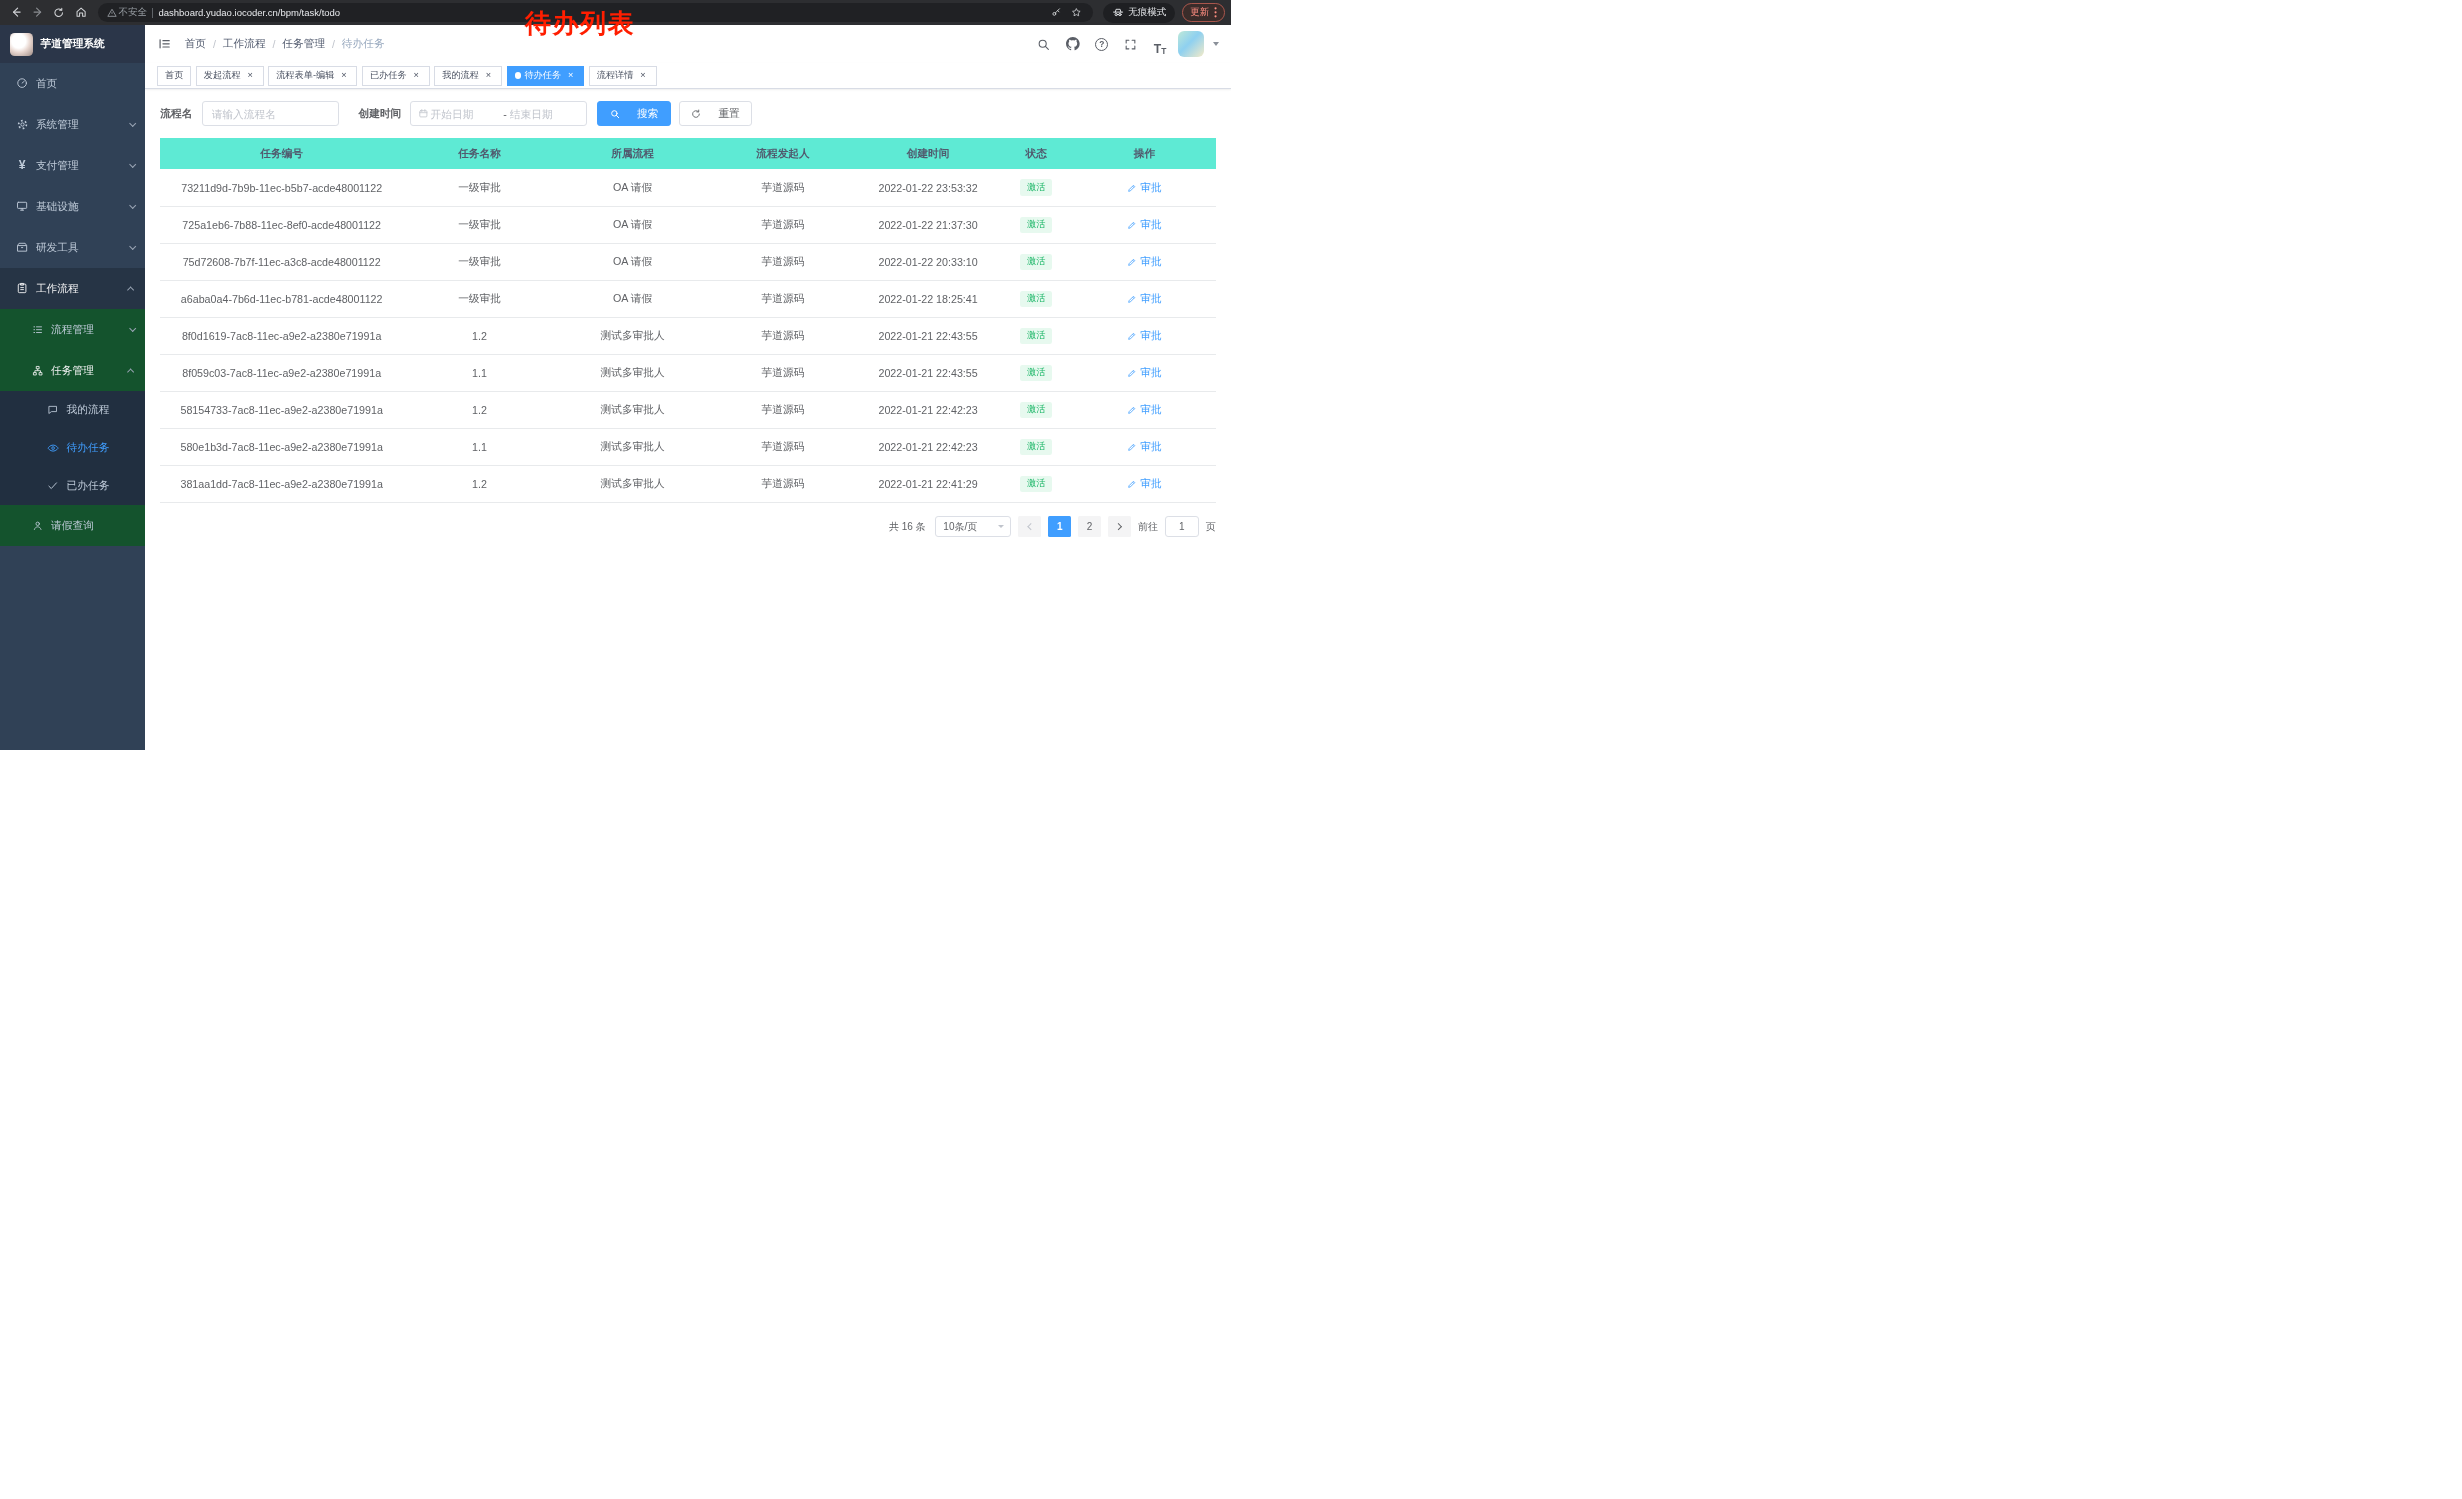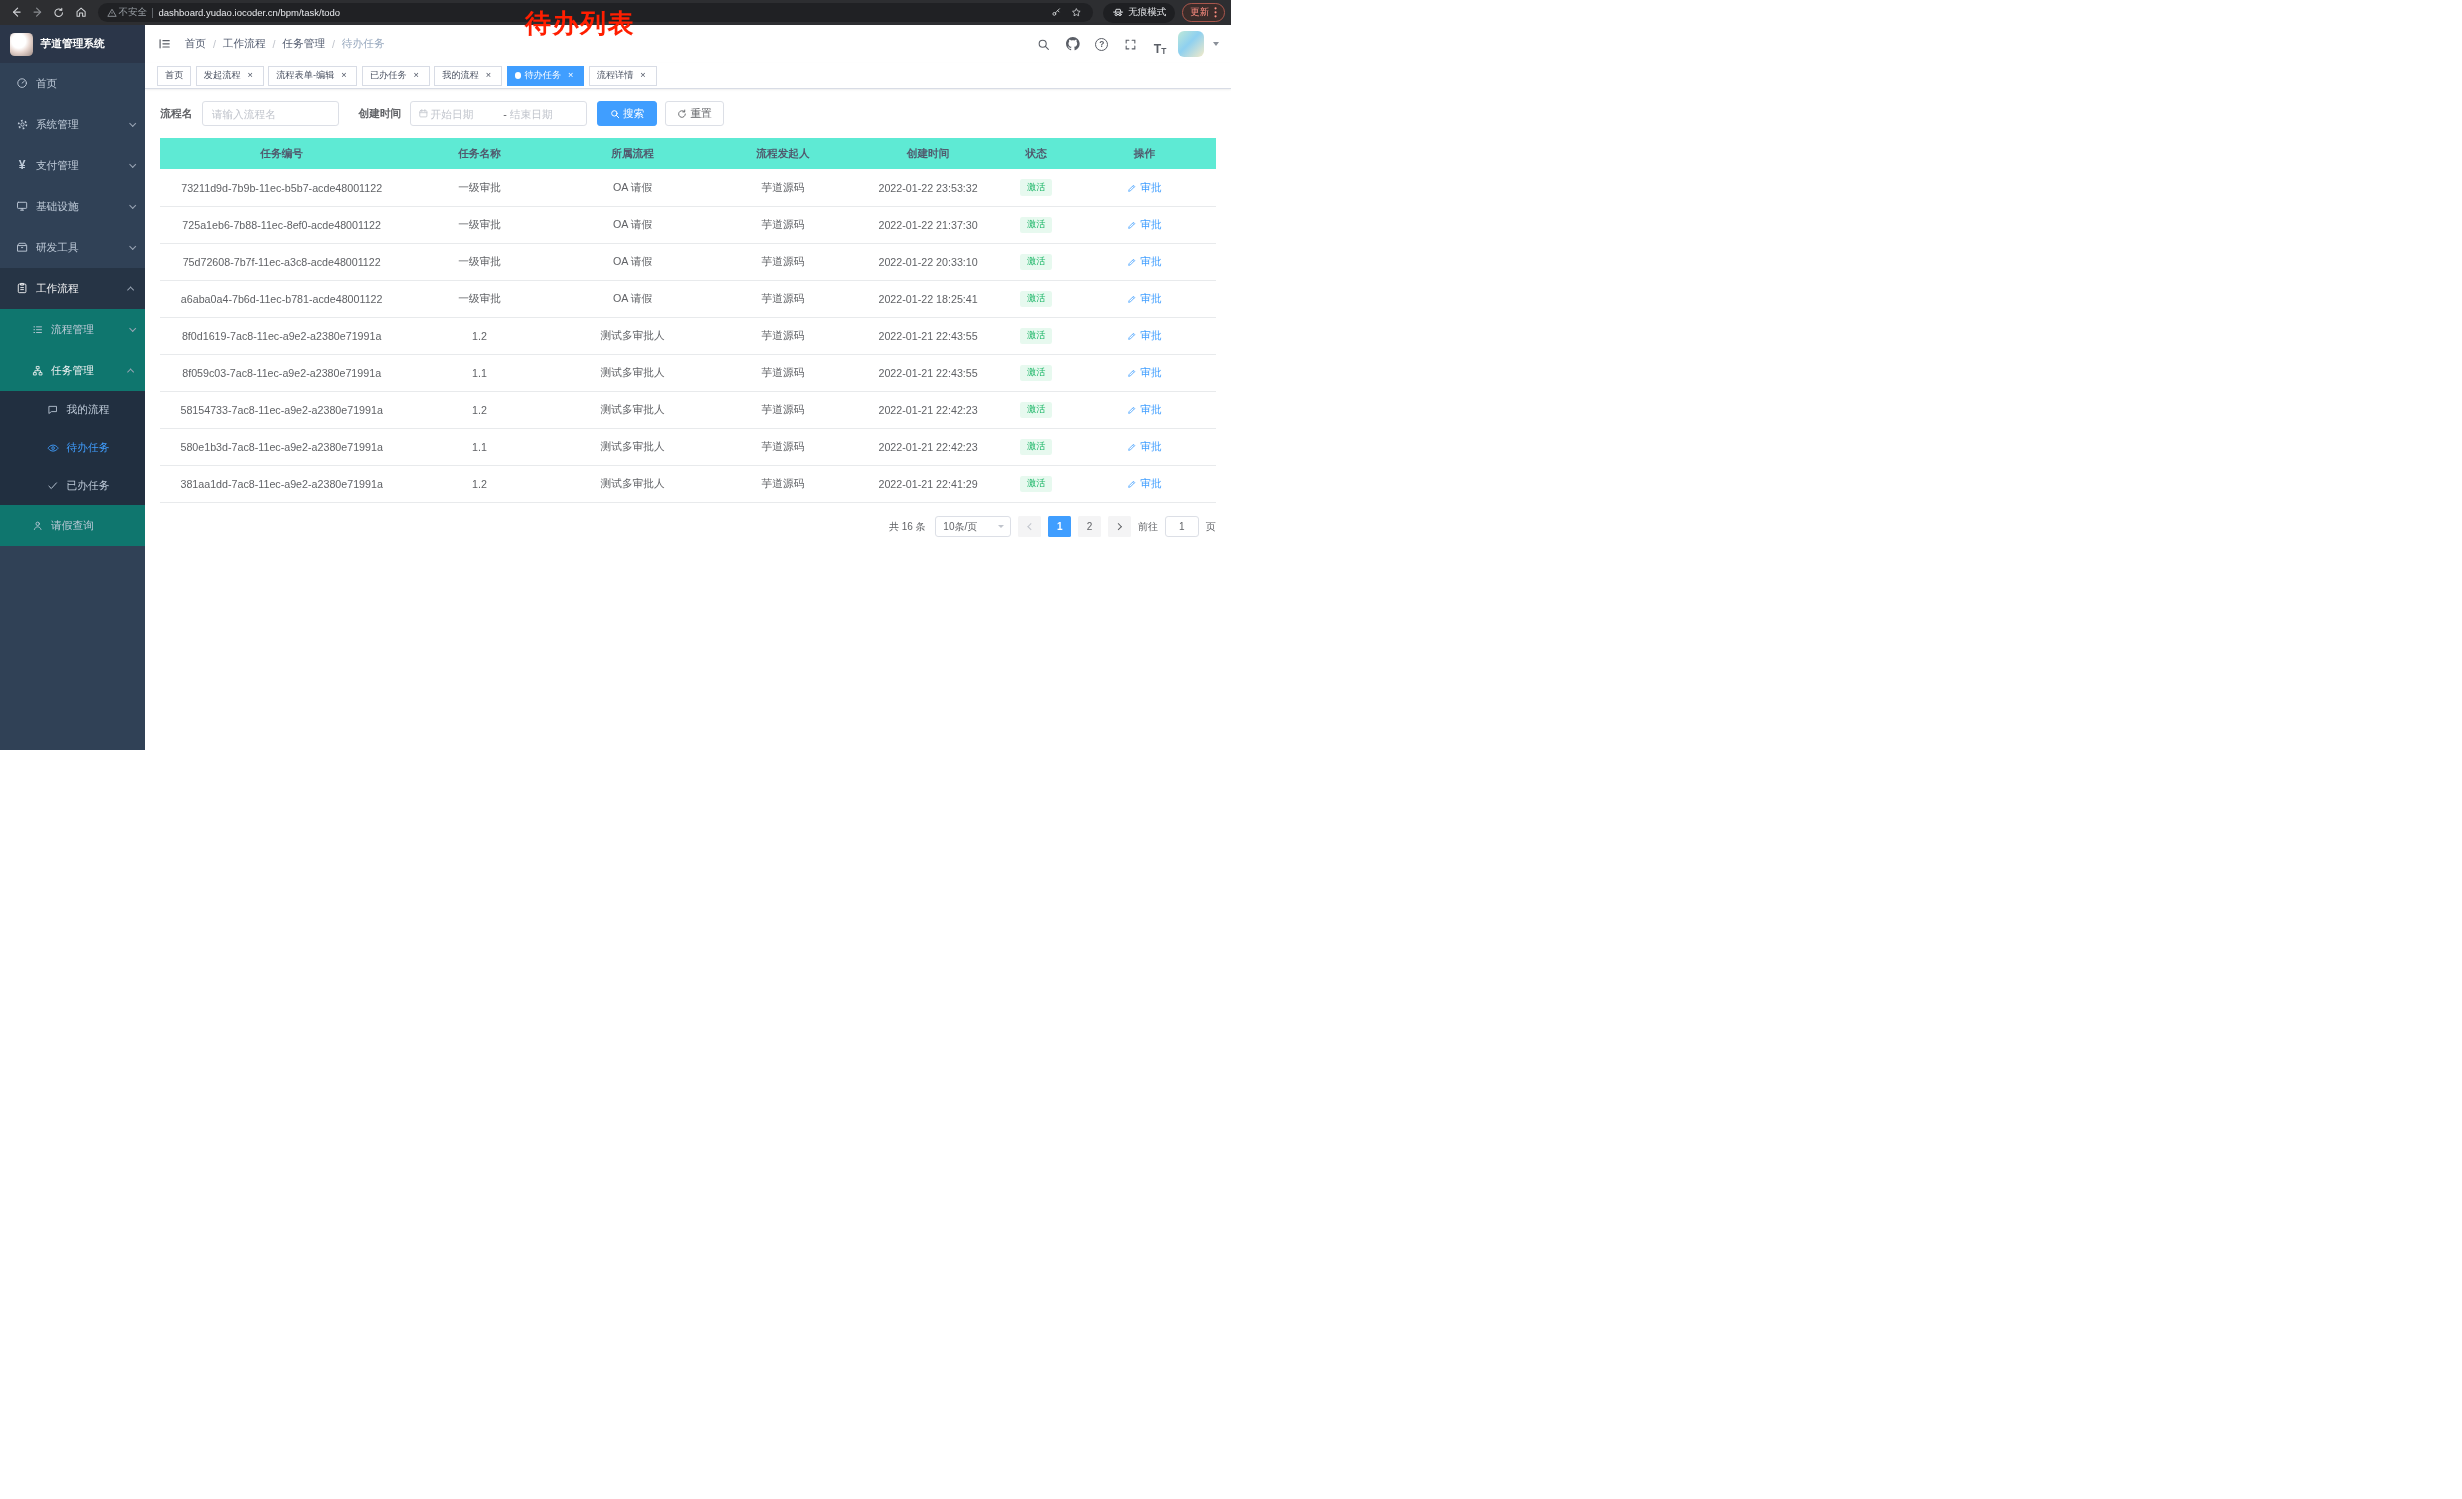--- a/index.html
+++ b/index.html
@@ -27,21 +27,21 @@
 
   
   .app { display:flex; height:725px; }
   .sidebar { width:145px; flex-shrink:0; background:var(--sidebar-bg,#304156); color:#bfcbd9; overflow:hidden; }
   .logo-row { height:38px; display:flex; align-items:center; gap:7.6px; padding:0 10px; background:#2b3649; cursor:pointer; }
   .logo-img { width:23px; height:23px; border-radius:4.6px; flex-shrink:0;
     background:radial-gradient(circle at 38% 35%, #ffffff 0 34%, #e8d7d0 55%, #9c8a84 100%); }
   .logo-title { color:#fff; font-size:10.7px; font-weight:700; white-space:nowrap; }
   .m-item { display:flex; align-items:center; gap:6.9px; font-size:10.7px; padding:0 10.7px 0 15.3px; cursor:pointer; white-space:nowrap; }
   .lvl1 { height:41px; }
-  .lvl2 { height:41px; padding-left:30.5px; background:#0f766e; }
+  .lvl2 { height:41px; padding-left:30.5px; background:#14532d; }
   .lvl3 { height:38px; padding-left:46px; background:#212f40; }
   .m-item.expanded { color:#f4f4f5; }
   .m-item.root-open { background:#263445; }
   .m-item.active { color:var(--accent,#409eff); }
   .m-ico { width:13.7px; height:13.7px; display:flex; align-items:center; justify-content:center; flex-shrink:0; }
   .yen-glyph { font-size:12.2px; font-weight:700; line-height:1; }
   .chev { margin-left:auto; width:5.3px; height:5.3px; border-right:1.1px solid #9aa5b5; border-bottom:1.1px solid #9aa5b5; flex-shrink:0; }
   .chev.down { transform:rotate(45deg) translateY(-1.5px); }
   .chev.up { transform:rotate(-135deg) translateY(-1.5px); }
 
@@ -76,21 +76,21 @@
   .content { flex:1; padding:12.2px 15.3px 0; overflow:hidden; }
   .filter-row { display:flex; align-items:center; margin-bottom:12.2px; }
   .f-label { font-size:10.7px; font-weight:700; color:#606266; margin-right:9.2px; white-space:nowrap; }
   .f-label.second { margin-left:20px; }
   .text-input { width:137px; height:25px; border:0.8px solid #dcdfe6; border-radius:3.1px; padding:0 9.2px; font-size:10.7px; color:#606266; outline:none; }
   .text-input::placeholder, .range input::placeholder { color:#c0c4cc; }
   .range { width:177px; height:25px; border:0.8px solid #dcdfe6; border-radius:3.1px; display:flex; align-items:center; padding:0 6.9px; gap:1.5px; }
   .range input { border:none; outline:none; flex:1; min-width:0; text-align:left; font-size:10.7px; color:#606266; background:transparent; }
   .range .cal { color:#c0c4cc; flex-shrink:0; }
   .range .sep { color:#606266; flex-shrink:0; padding:0 1.5px; }
-  .btn { height:25px; padding:0 11.4px; border-radius:3.1px; font-size:10.7px; display:inline-flex; align-items:center; gap:3px; cursor:pointer; white-space:nowrap; }
+  .btn { height:25px; padding:0 11.4px; border-radius:3.1px; font-size:10.7px; display:inline-flex; align-items:center; gap:17px; cursor:pointer; white-space:nowrap; }
   .btn-primary { background:var(--accent,#409eff); border:0.8px solid var(--accent,#409eff); color:#fff; margin-left:10px; }
   .btn-plain { background:#fff; border:0.8px solid #dcdfe6; color:#606266; margin-left:8.4px; }
 
   
   .task-table { width:100%; border-collapse:collapse; font-size:10.7px; color:#606266; table-layout:fixed; }
   .task-table th { height:31px; background:#5eead4; color:#515a6e; font-weight:700; text-align:center; font-size:10.7px; }
   .task-table td { height:37px; text-align:center; border-bottom:0.8px solid #e8eaec; overflow:hidden; white-space:nowrap; }
   .badge { display:inline-block; padding:2.3px 6.9px; font-size:9.2px; border-radius:2.3px; background:var(--success-bg,#e7f9ef); color:var(--success-text,#18b565); line-height:1.3; }
   .action-link { color:var(--accent,#409eff); display:inline-flex; align-items:center; gap:3.1px; cursor:pointer; text-decoration:none; }
 

